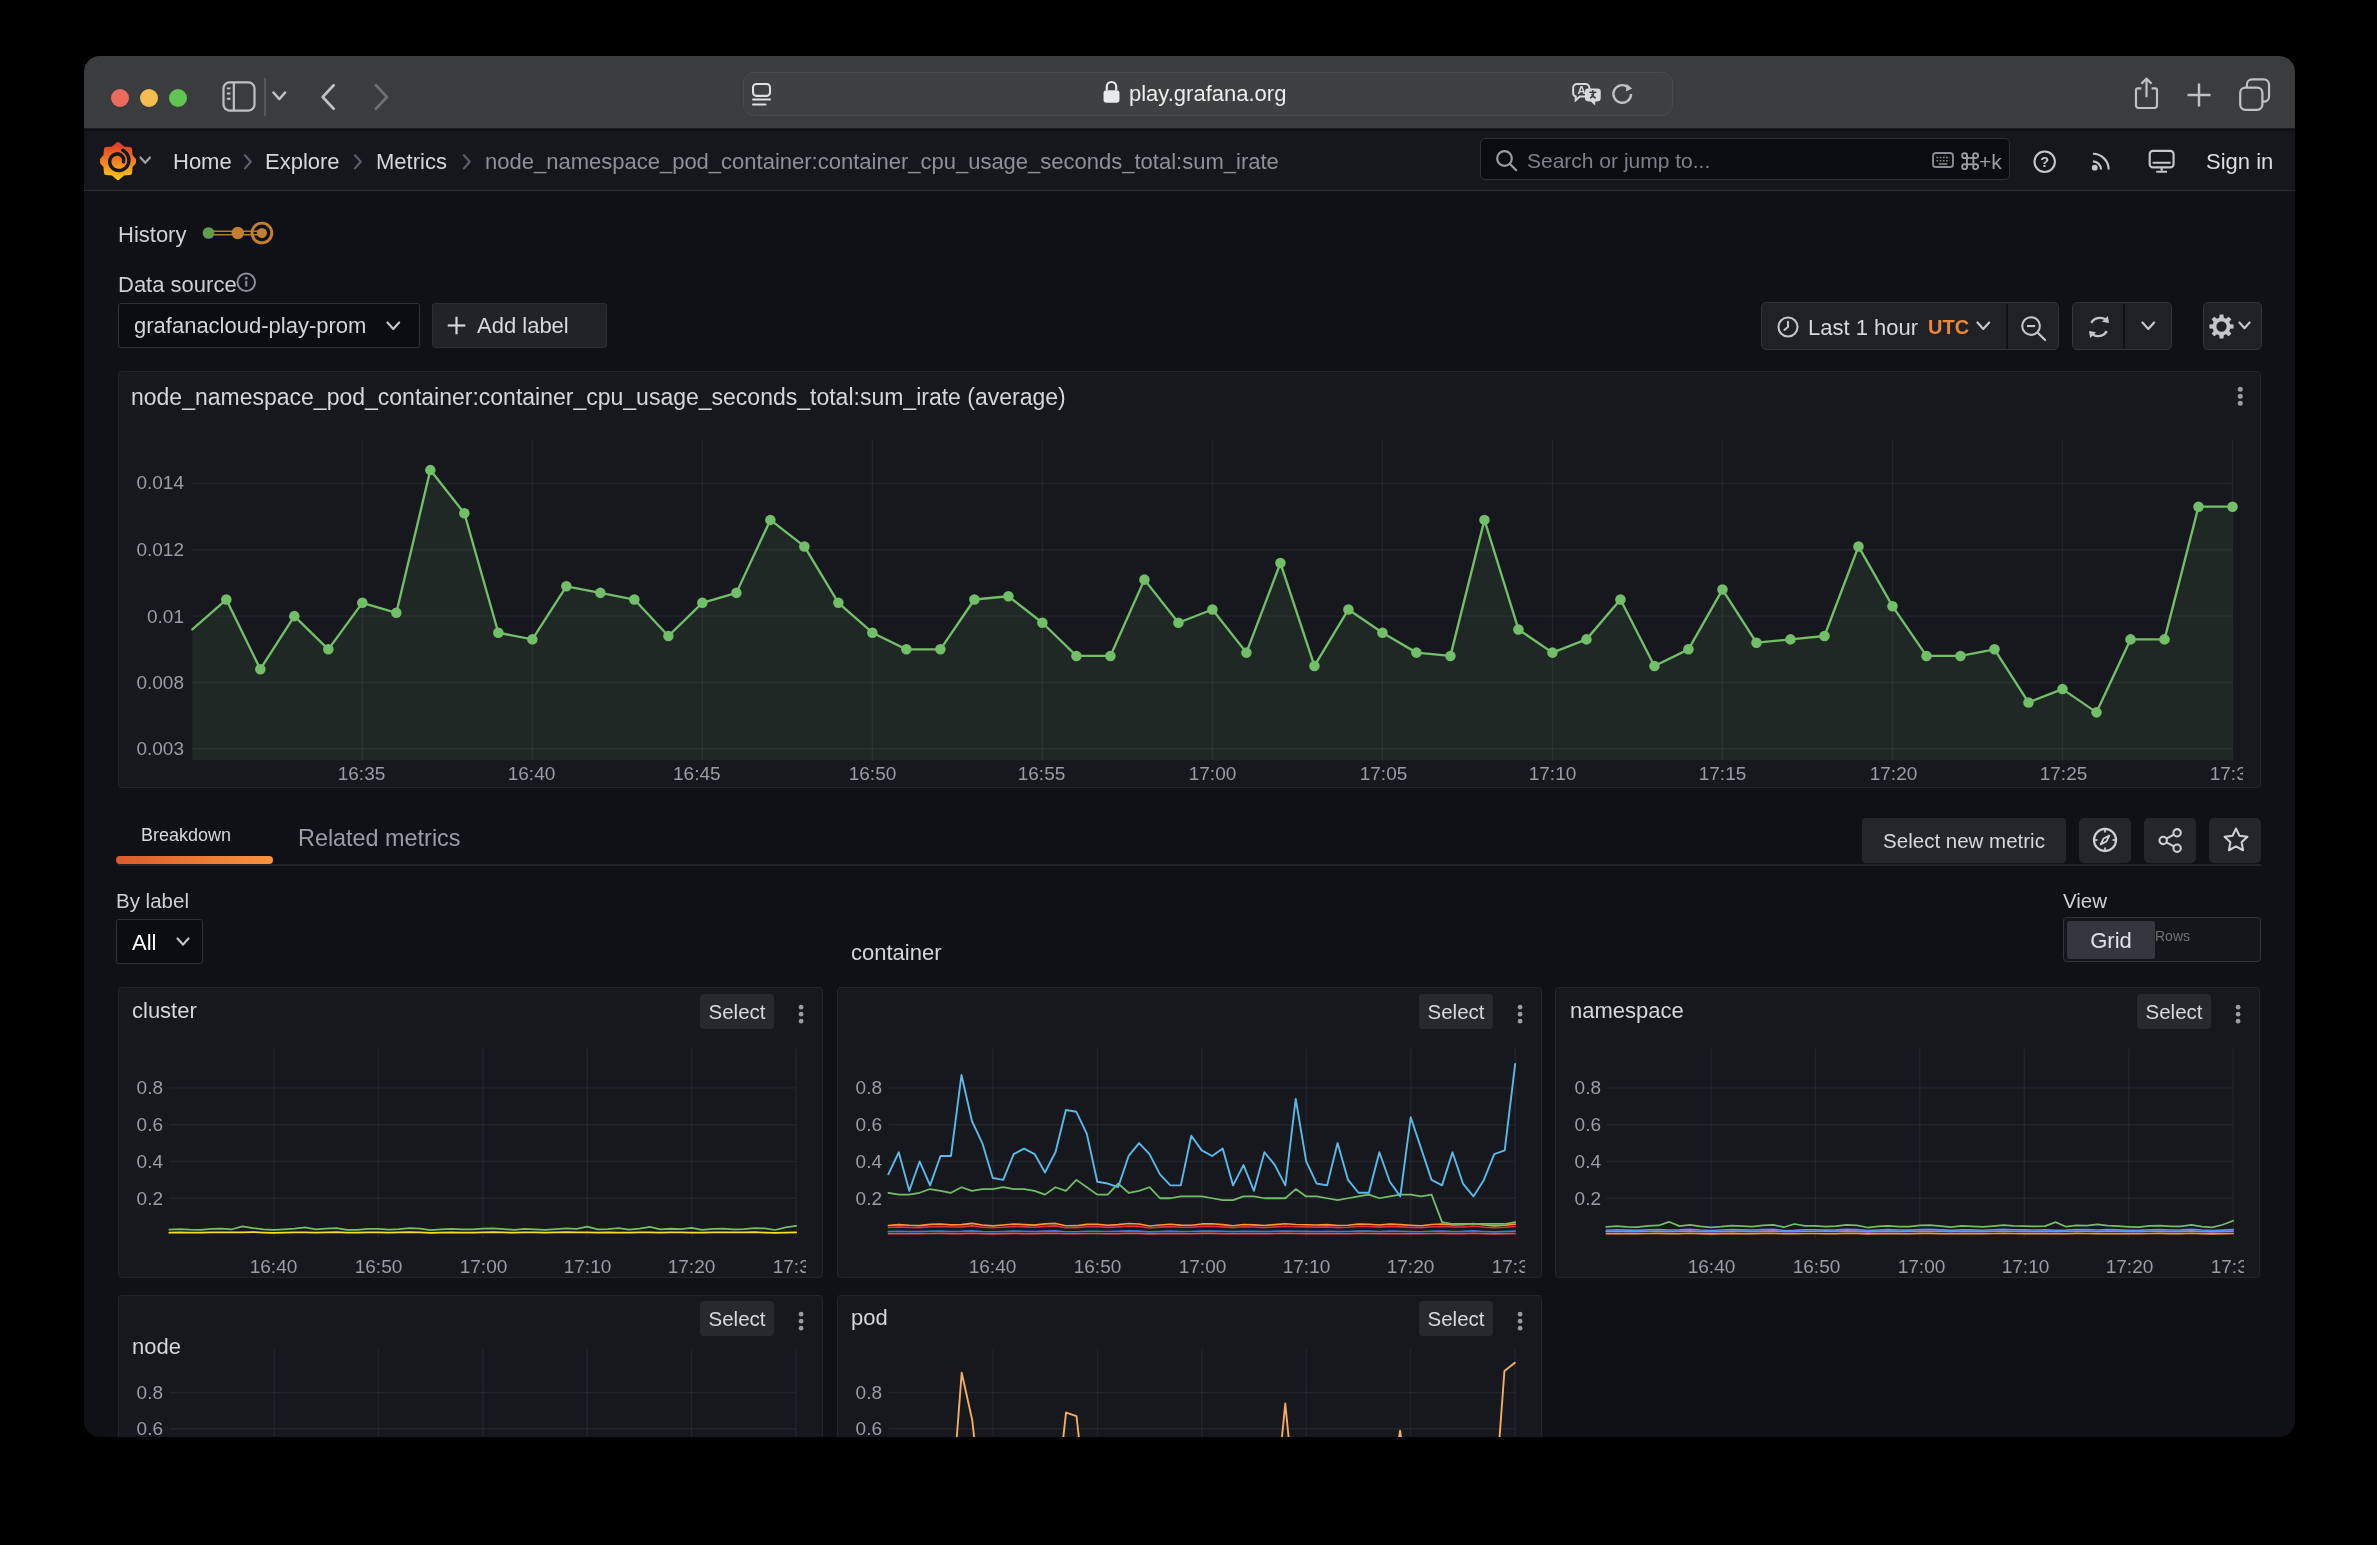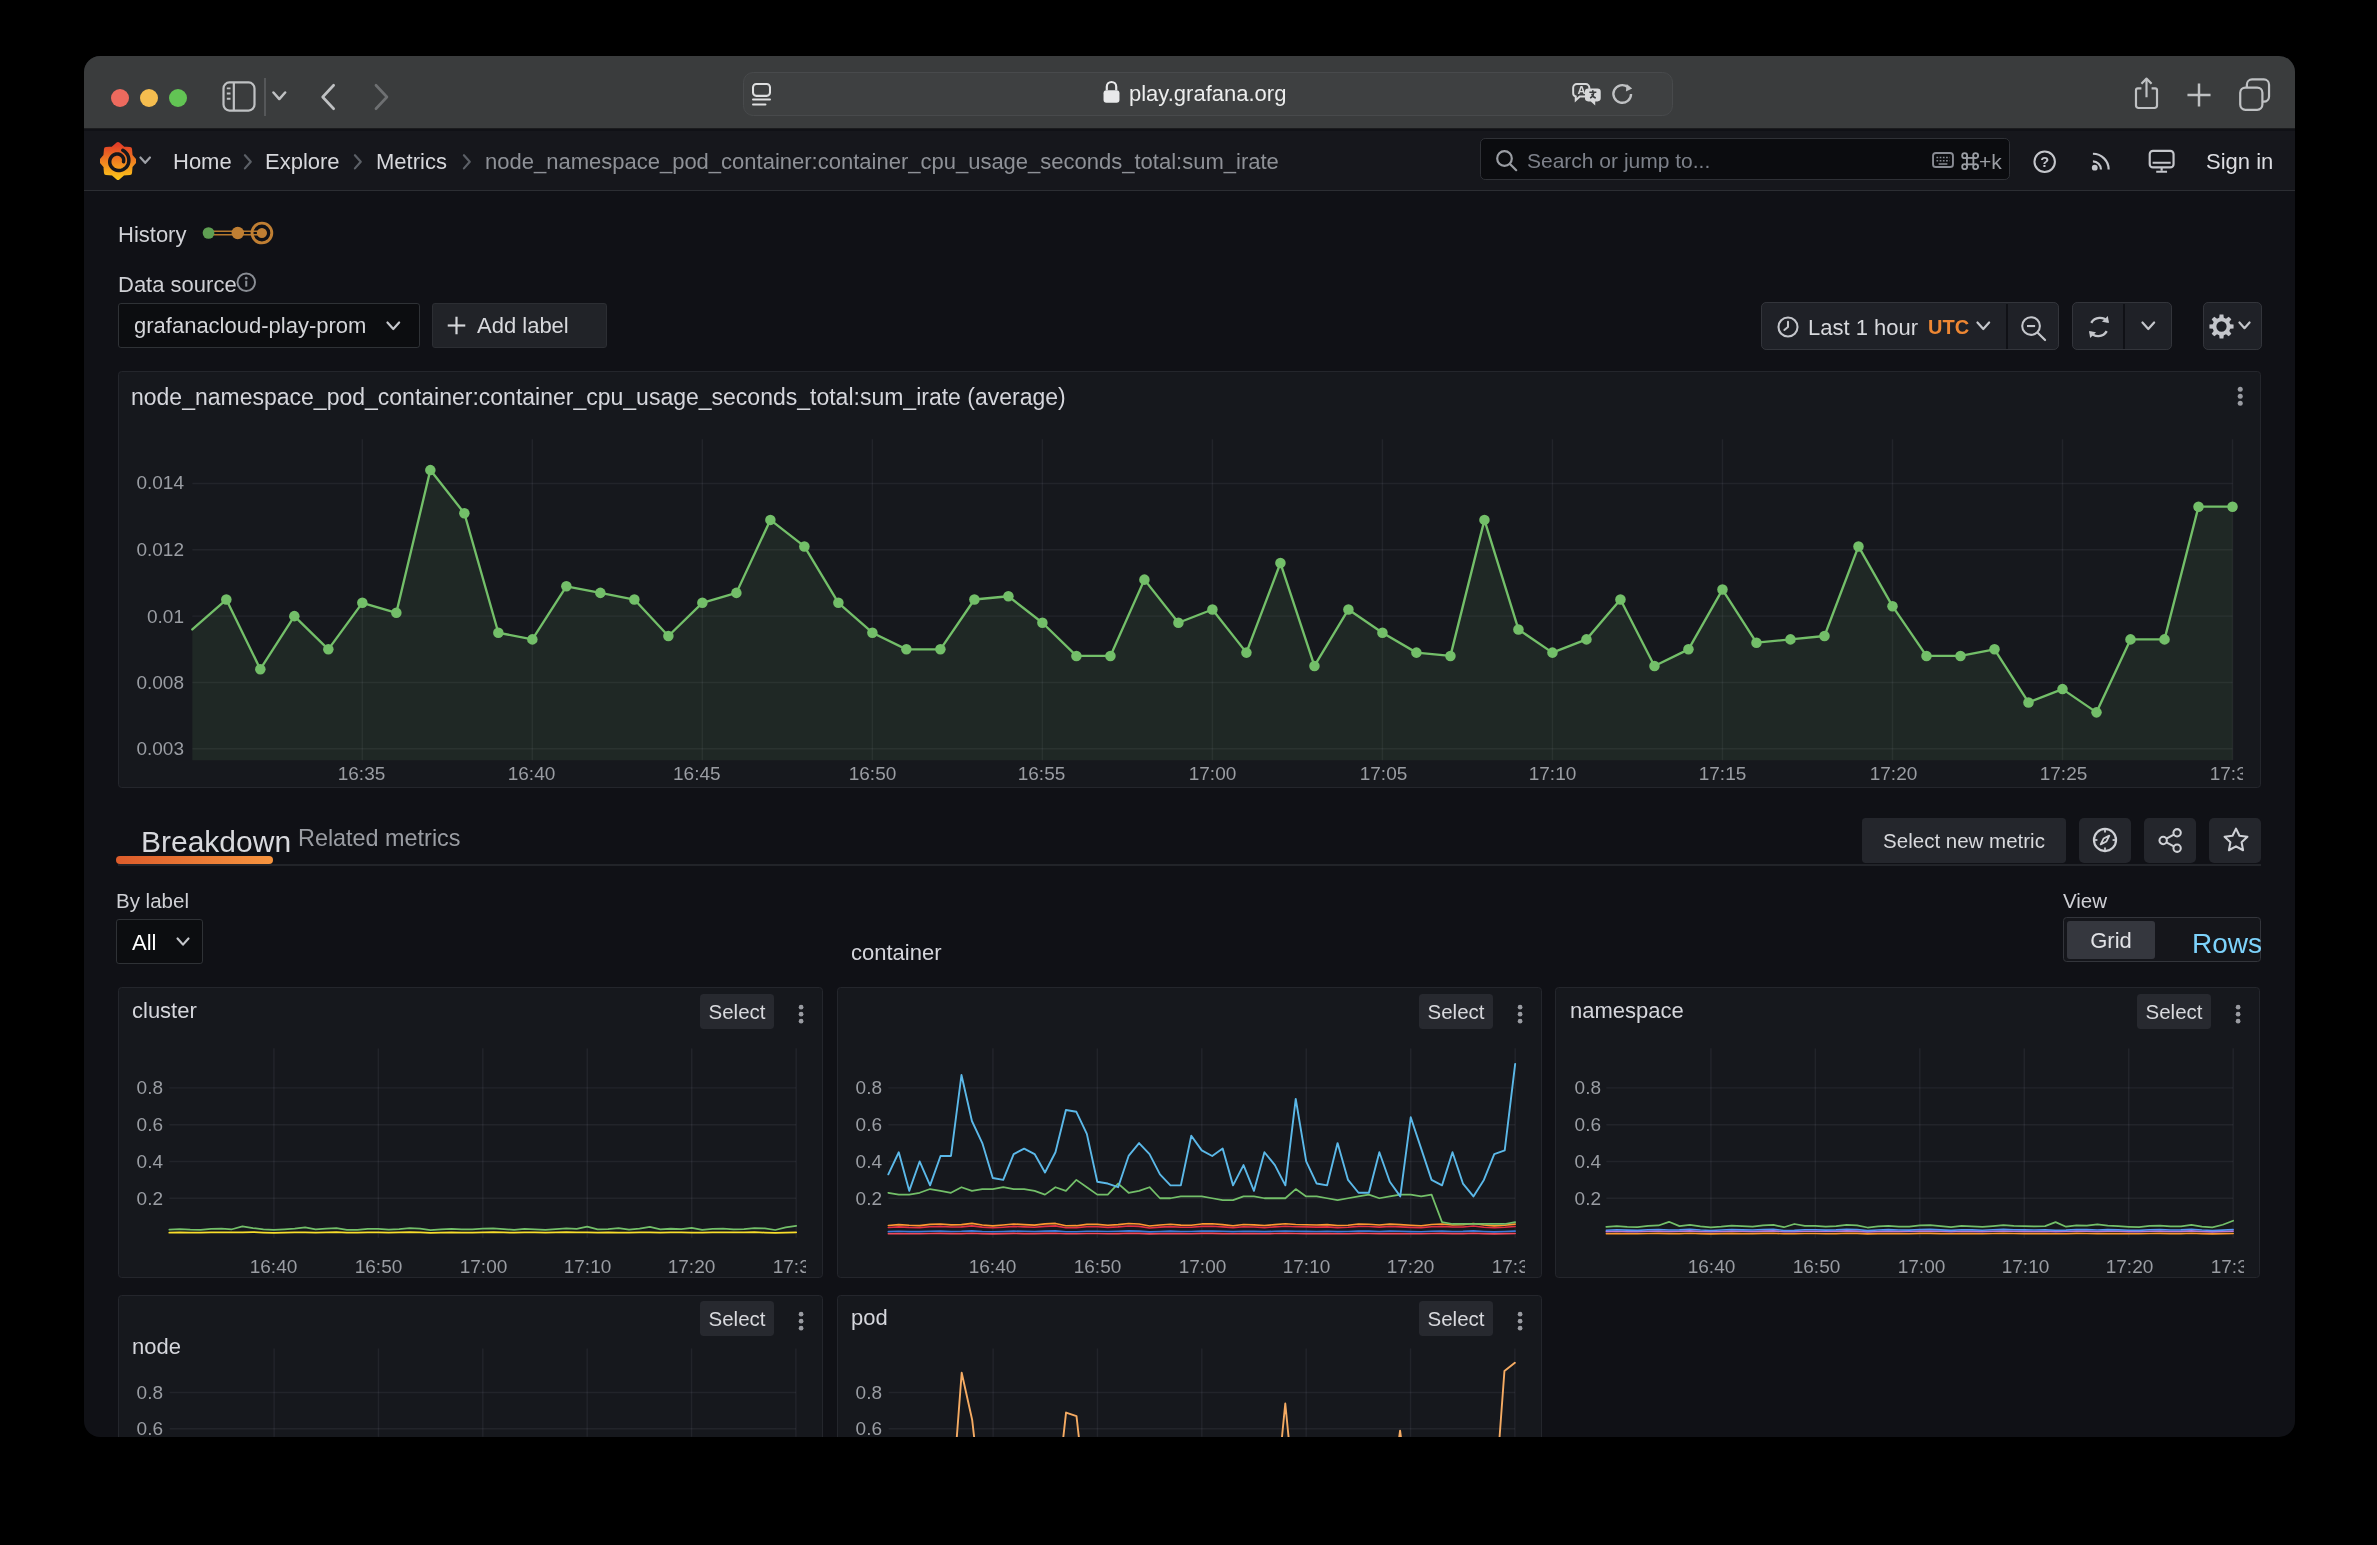--- a/index.html
+++ b/index.html
@@ -303,21 +303,21 @@
         <div class="al" style="left:894px;top:0px;width:59px;text-align:center">16:55</div>
         <div class="al" style="left:1065px;top:0px;width:59px;text-align:center">17:00</div>
         <div class="al" style="left:1236px;top:0px;width:59px;text-align:center">17:05</div>
         <div class="al" style="left:1405px;top:0px;width:59px;text-align:center">17:10</div>
         <div class="al" style="left:1575px;top:0px;width:59px;text-align:center">17:15</div>
         <div class="al" style="left:1746px;top:0px;width:59px;text-align:center">17:20</div>
         <div class="al" style="left:1916px;top:0px;width:59px;text-align:center">17:25</div>
         <div class="al" style="left:2086px;top:0px;width:59px;text-align:center">17:30</div>
       </div>
       <div style="position:absolute;left:118px;top:864px;width:2143px;height:1.5px;background:#222429"></div>
-      <div style="position:absolute;left:141px;top:825px;font-size:30px;font-weight:500;color:#d8d9dd">Breakdown</div>
+      <div style="position:absolute;left:141px;top:825px;font-size:18px;font-weight:500;color:#d8d9dd">Breakdown</div>
       <div style="position:absolute;left:298px;top:825px;font-size:23.4px;color:#9a9da3">Related metrics</div>
       <div style="position:absolute;left:116px;top:856px;width:157px;height:8px;border-radius:4.4px;background:linear-gradient(90deg,#dd5c2b,#f7953f)"></div>
       <div class="selbtn" style="left:1862px;top:818px;width:204px;height:45px;line-height:45px;background:#24262c">Select new metric</div>
       <div style="position:absolute;left:2079px;top:818px;width:52px;height:45px;background:#24262c;border-radius:5.1px"></div>
       <div style="position:absolute;left:2144px;top:818px;width:52px;height:45px;background:#24262c;border-radius:5.1px"></div>
       <div style="position:absolute;left:2209px;top:818px;width:52px;height:45px;background:#24262c;border-radius:5.1px"></div>
       <svg style="position:absolute;left:2092px;top:827px" width="26" height="26" viewBox="0 0 36 36">
         <circle cx="18" cy="18" r="15.3" fill="none" stroke="#cfd1d6" stroke-width="3"></circle>
 <g stroke="#cfd1d6" stroke-width="2.4">
 <line x1="18" y1="3.5" x2="18" y2="7.5"></line>
@@ -342,21 +342,21 @@
       <div style="position:absolute;left:116px;top:889px;font-size:20.5px;font-weight:500;color:#cfd0d5">By label</div>
       <div style="position:absolute;left:116px;top:919px;width:87px;height:45px;background:#0c0d10;border:1.5px solid #2f3236;border-radius:2.9px"></div>
       <div style="position:absolute;left:132px;top:930px;font-size:22px;font-weight:500;color:#ffffff">All</div>
       <svg style="position:absolute;left:176px;top:937px" width="14" height="10.2" viewBox="0 0 19 14">
         <path d="M2 2 L9.5 10.450000000000001 L17 2" fill="none" stroke="#c4c6cb" stroke-width="3" stroke-linecap="round" stroke-linejoin="round"></path>
       </svg>
       <div style="position:absolute;left:2063px;top:889px;font-size:20.5px;font-weight:500;color:#cfd0d5">View</div>
       <div style="position:absolute;left:2063px;top:917px;width:198px;height:45px;background:#15161b;border:1.5px solid #33353b;border-radius:3.7px"></div>
       <div style="position:absolute;left:2067px;top:921px;width:88px;height:38px;background:#35373e;border-radius:2.9px"></div>
       <div style="position:absolute;left:2067px;top:928px;width:88px;text-align:center;font-size:22px;font-weight:500;color:#e1e2e6">Grid</div>
-      <div style="position:absolute;left:2155px;top:928px;width:107px;text-align:right;font-size:28px;font-weight:500;color:#7dd3fc">Rows</div>
+      <div style="position:absolute;left:2155px;top:928px;width:107px;text-align:left;font-size:14px;font-weight:500;color:#737373">Rows</div>
       <div class="panel" style="left:118px;top:987px;width:705px;height:291px"></div>
       <div class="ptitle" style="left:132px;top:998px">cluster</div>
       <div class="selbtn" style="left:700px;top:994px;width:74px;height:35px;line-height:35px">Select</div>
       <svg style="position:absolute;left:798px;top:1004px" width="5.9" height="20" viewBox="0 0 8 27">
         <circle cx="4.2" cy="4.2" r="3.2" fill="#9a9ca2"></circle>
         <circle cx="4.2" cy="13.7" r="3.2" fill="#9a9ca2"></circle>
         <circle cx="4.2" cy="23.2" r="3.2" fill="#9a9ca2"></circle>
       </svg>
       <div class="panel" style="left:837px;top:987px;width:705px;height:291px"></div>
       <div class="ptitle" style="left:851px;top:940px">container</div>

